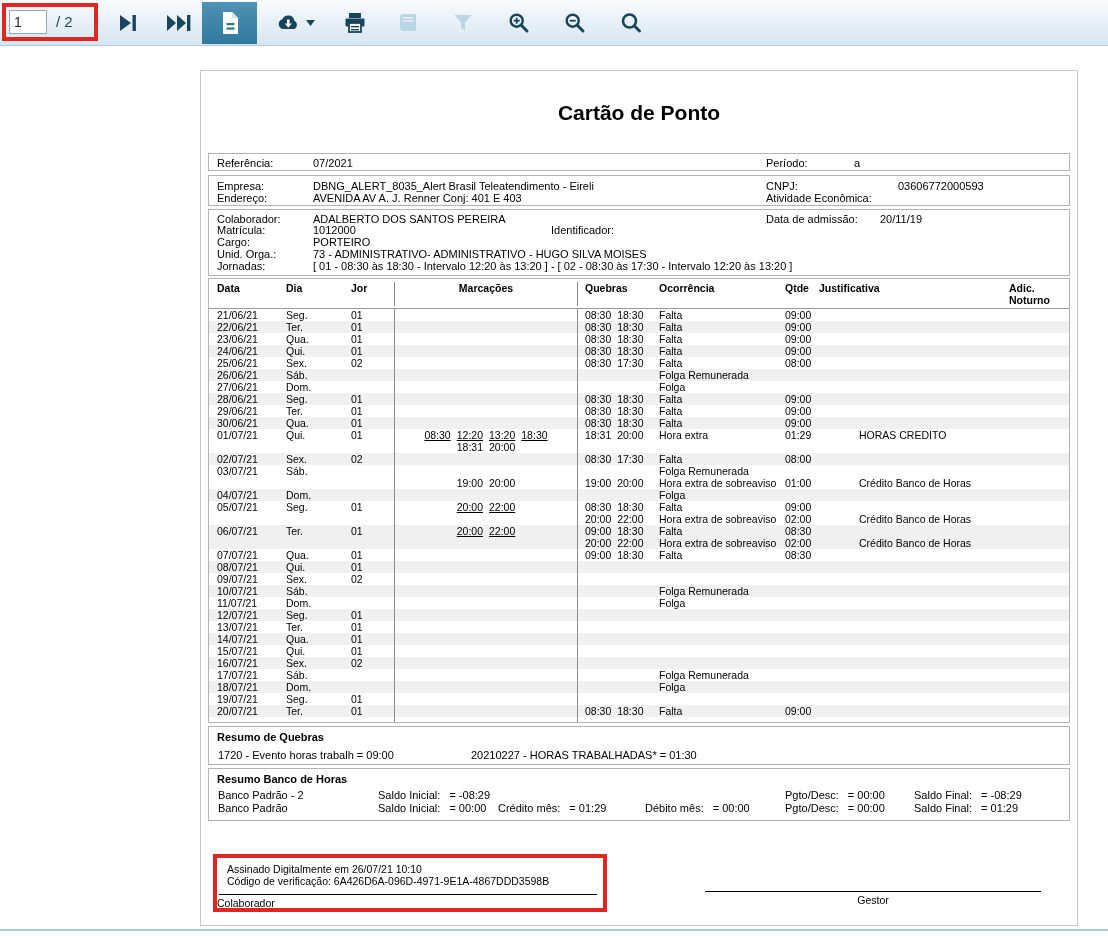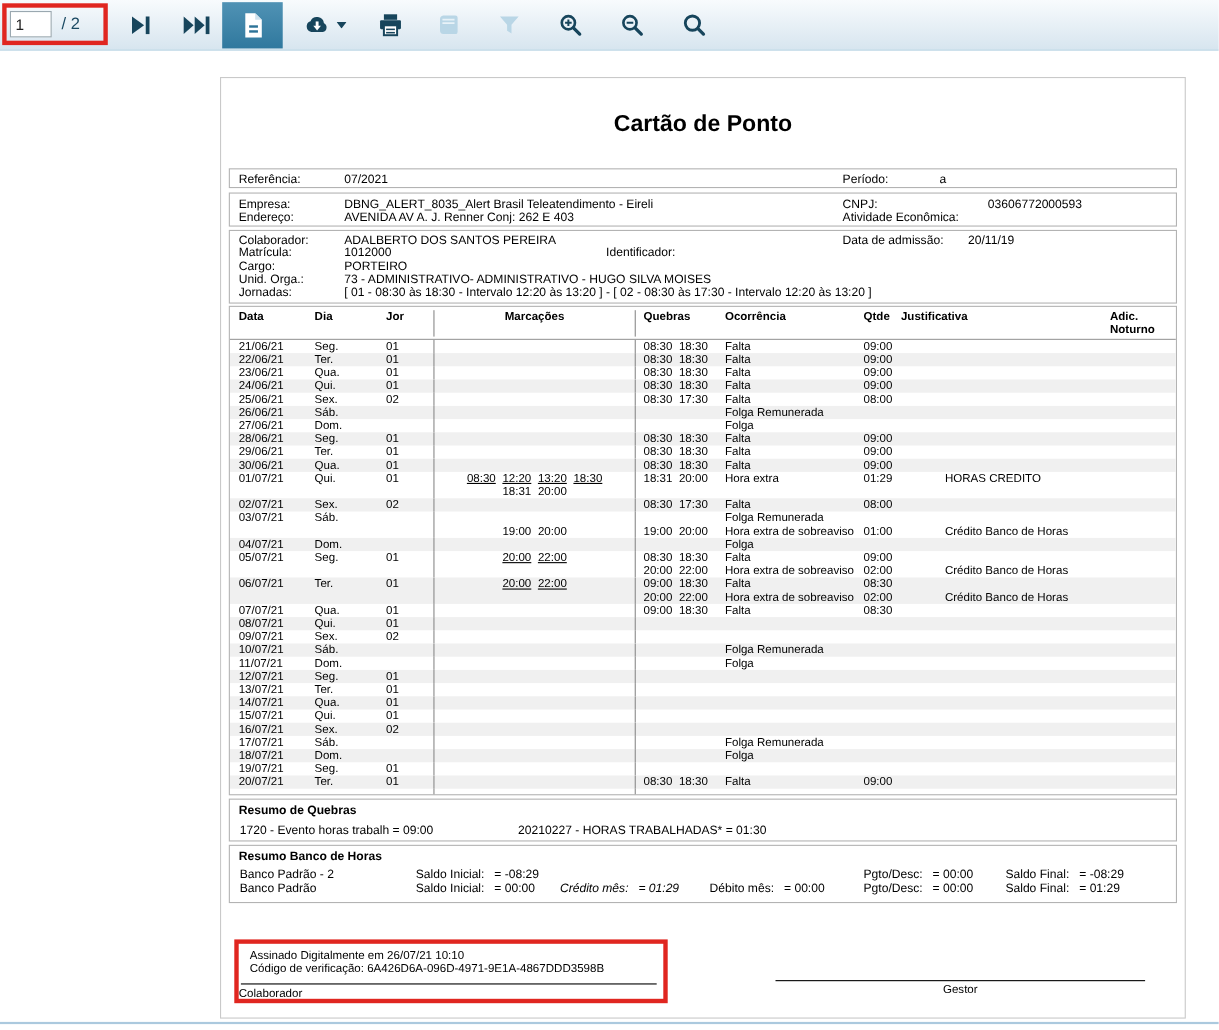--- a/index.html
+++ b/index.html
@@ -94,21 +94,21 @@
   #resumo-bh{top:697px;height:53px;}
   .box .title{position:absolute;left:8px;top:4px;font-weight:bold;font-size:11px;white-space:nowrap;}
   .ev-item{position:absolute;top:22px;font-size:11px;white-space:nowrap;text-align:center;}
   .ev-0{left:9px;} .ev-1{left:262px;}
   .bh-row{position:absolute;left:0;right:0;height:12px;font-size:11px;}
   .bh-0{top:20px;} .bh-1{top:33px;}
   .bh-name{position:absolute;left:9px;white-space:nowrap;}
   .bh-cell{position:absolute;white-space:nowrap;}
   .bh-cell .val{margin-left:9px;}
   .col-saldo_inicial{left:169px;}
-  .col-credito{left:300px;font-style:italic;}
+  .col-credito{left:289px;}
   .col-debito{left:436px;}
   .col-pgto{left:576px;}
   .col-saldo_final{left:705px;}
   .agreement{position:absolute;left:10px;top:758px;font-size:10.5px;white-space:nowrap;}
   
   .sig-red{
     position:absolute;left:12px;top:783px;width:394px;height:58px;
     border:4px solid var(--annotation-red);font-size:10.5px;
   }
   .sig-l1{position:absolute;left:10px;top:5px;white-space:nowrap;}
@@ -232,21 +232,21 @@
     <span class="f lx" style="top:3px">Referência:</span>
     <span class="f vx" style="top:3px">07/2021</span>
     <span class="f rlx" style="top:3px">Período:</span>
     <span class="f rvx" style="top:3px">a</span>
   </div>
 
   <div class="box" id="box-emp">
     <span class="f lx" style="top:4px">Empresa:</span>
     <span class="f vx" style="top:4px">DBNG_ALERT_8035_Alert Brasil Teleatendimento - Eireli</span>
     <span class="f lx" style="top:16px">Endereço:</span>
-    <span class="f vx" style="top:16px">AVENIDA AV A. J. Renner Conj: 262 E 403</span>
+    <span class="f vx" style="top:16px">AVENIDA AV A. J. Renner Conj: 401 E 403</span>
     <span class="f rlx" style="top:4px">CNPJ:</span>
     <span class="f rvx2" style="top:4px">03606772000593</span>
     <span class="f rlx" style="top:16px">Atividade Econômica:</span>
     <span class="f rvx2" style="top:16px"></span>
   </div>
 
   <div class="box" id="box-col">
     <span class="f lx" style="top:3px">Colaborador:</span>
     <span class="f vx" style="top:3px">ADALBERTO DOS SANTOS PEREIRA</span>
     <span class="f rlx" style="top:3px">Data de admissão:</span>

